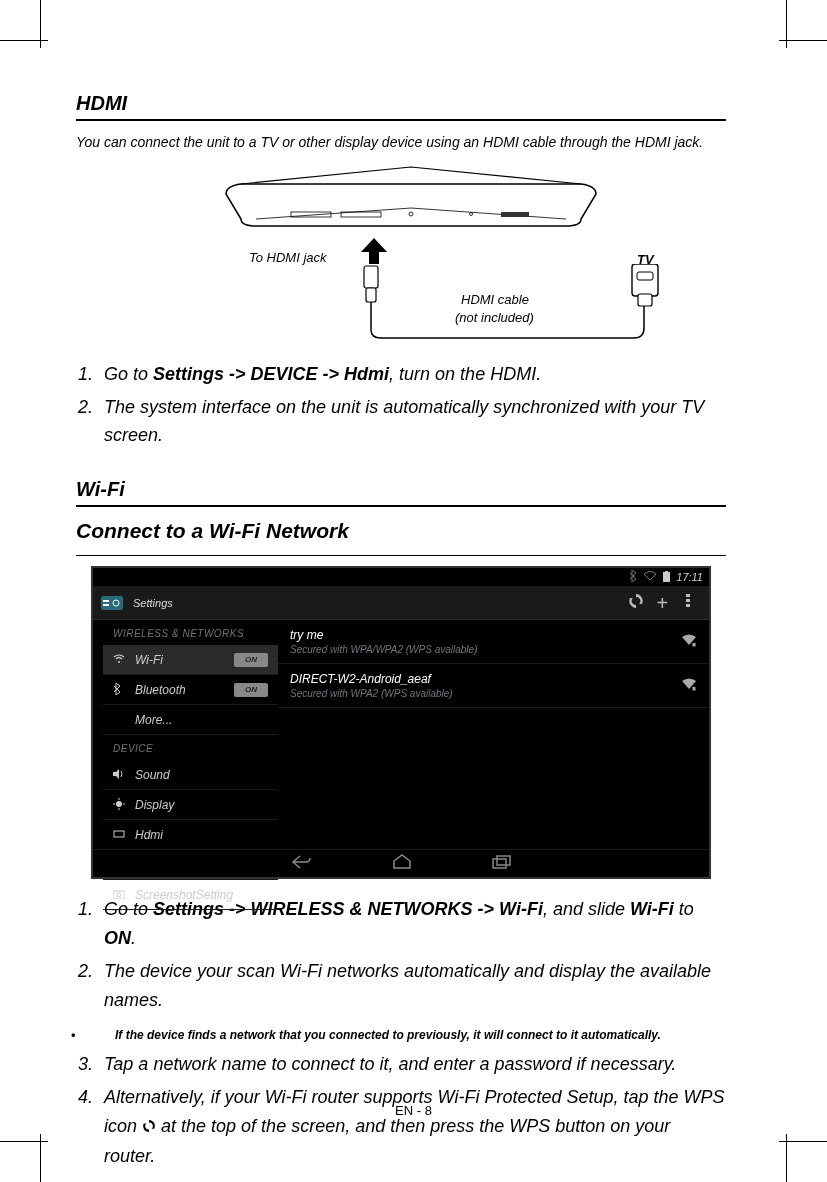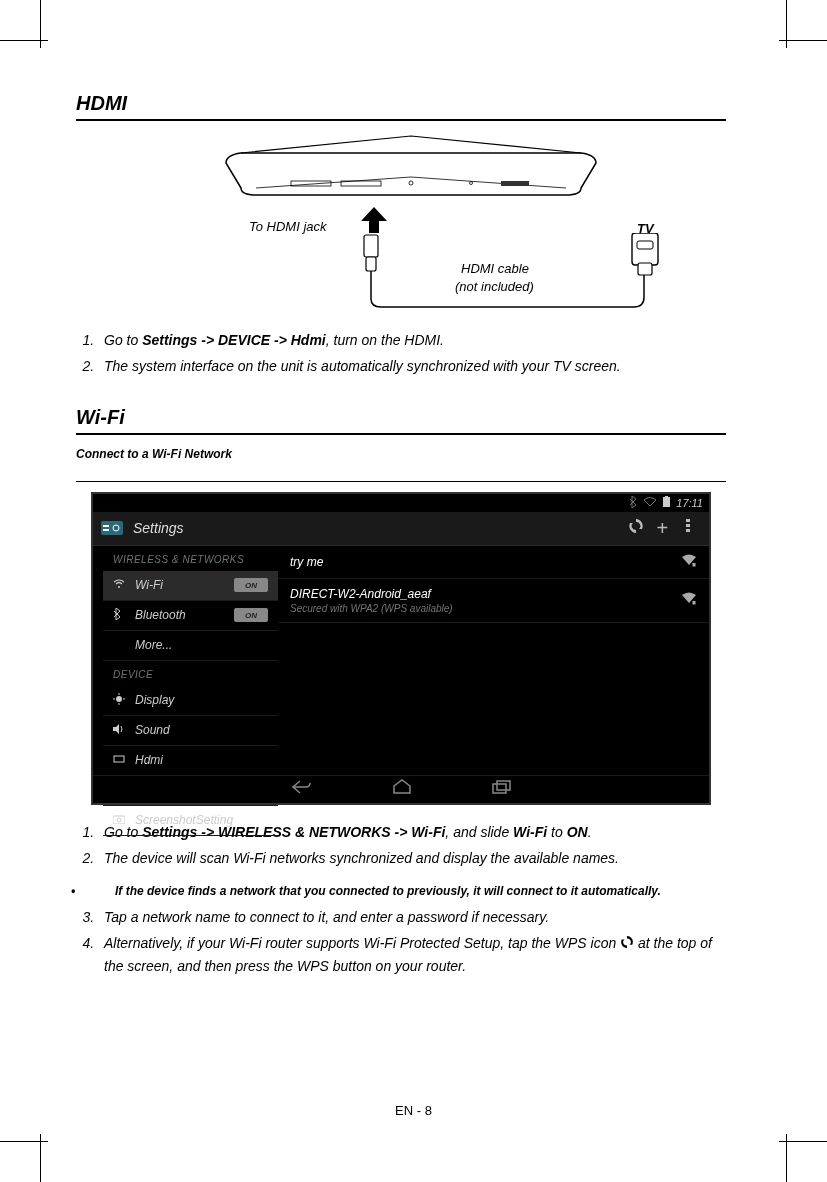--- a/index.html
+++ b/index.html
@@ -17,41 +17,41 @@
   .crop-tr-v { position:absolute; right:40px; top:0; width:1px; height:48px; background:#000; }
   .crop-tr-h { position:absolute; right:0; top:40px; width:48px; height:1px; background:#000; }
   .crop-bl-v { position:absolute; left:40px; bottom:0; width:1px; height:48px; background:#000; }
   .crop-bl-h { position:absolute; left:0; bottom:40px; width:48px; height:1px; background:#000; }
   .crop-br-v { position:absolute; right:40px; bottom:0; width:1px; height:48px; background:#000; }
   .crop-br-h { position:absolute; right:0; bottom:40px; width:48px; height:1px; background:#000; }
 
   .page { position:absolute; left:76px; top:92px; width:650px;font-style:italic; }
 
   h2.section { font-size:20px; font-weight:bold; border-bottom:2px solid #000; padding-bottom:4px; margin-bottom:12px; }
-  h3.subsection { font-size:12px; font-weight:bold; border-bottom:1px solid #000; padding-bottom:20px; margin-bottom:10px; }
+  h3.subsection { font-size:21px; font-weight:bold; border-bottom:1px solid #000; padding-bottom:12px; margin-bottom:10px; }
   p.body { font-size:14px; line-height:1.35; margin-bottom:12px; }
 
   .diagram { position:relative; width:520px; height:180px; margin:0 auto 16px auto; }
   .tablet-body { position:absolute; left:80px; top:0; width:380px; height:70px; }
   .fig-label { font-size:13px; position:absolute; }
 
-  ol.steps { font-size:14px; line-height:1.6; padding-left:22px; margin-bottom:28px; }
+  ol.steps { font-size:18px; line-height:1.6; padding-left:22px; margin-bottom:28px; }
   ol.steps li { padding-left:6px; margin-bottom:4px; }
   ul.bullet { list-style:none; font-size:12px; line-height:1.5; margin-bottom:6px;padding-left:39px; }
   ul.bullet li::before { content:"•"; display:inline-block; width:22px; }
   ul.bullet li { padding-left:0; margin-left:-22px; padding-left:22px; text-indent:-22px; }
 
   .bold { font-weight:bold; }
 
   
   .shot { width:620px; height:313px; border:2px solid #333; margin:0 auto 16px auto; background:#ef4444; position:relative; font-family: Arial, sans-serif; }
   .shot-status { height:18px; background:#000; color:#9aa0a6; font-size:11px; display:flex; justify-content:flex-end; align-items:center; padding:0 6px; gap:6px; }
   .shot-actionbar { height:34px; background:#1a1a1a; display:flex; align-items:center; padding:0 8px; border-bottom:1px solid #2a2a2a; }
   .shot-actionbar .settings-icon { width:22px; height:18px; margin-right:10px; display:flex; align-items:center; }
-  .shot-actionbar .title { color:#ddd; font-size:14px; flex:1; }
+  .shot-actionbar .title { color:#ddd; font-size:11px; flex:1; }
   .shot-actionbar .act-icon { color:#bbb; width:26px; text-align:center; font-size:16px; }
   .shot-body { display:flex; height:calc(100% - 18px - 34px - 28px); }
   .shot-left { width:185px; background:#000; font-size:12px; color:#ccc;padding-left:10px; }
   .shot-left .cat { color:#6e7578; font-size:10px; padding:8px 10px 6px 10px; letter-spacing:0.5px; }
   .shot-left .row { height:30px; display:flex; align-items:center; padding:0 10px; border-bottom:1px solid #1a1a1a; gap:8px; }
   .shot-left .row.sel { background:#2b2b2b; }
   .shot-left .row .ic { width:14px; color:#aaa; font-size:11px; }
   .shot-left .toggle { margin-left:auto; width:34px; height:14px; background:#888; color:#222; font-size:8px; display:flex; align-items:center; justify-content:center; border-radius:2px; font-weight:bold; }
   .shot-right { flex:1; background:#000; }
   .shot-right .netrow { padding:8px 12px; border-bottom:1px solid #1a1a1a; display:flex; align-items:center; }
@@ -73,20 +73,21 @@
 <div class="crop-tr-v"></div>
 <div class="crop-tr-h"></div>
 <div class="crop-bl-v"></div>
 <div class="crop-bl-h"></div>
 <div class="crop-br-v"></div>
 <div class="crop-br-h"></div>
 
 <div class="page">
 
   <h2 class="section">HDMI</h2>
+  <p class="body">You can connect the unit to a TV or other display device using an HDMI cable through the HDMI jack.</p>
 
   <div class="diagram">
     <svg class="tablet-body" viewBox="0 0 380 70">
       <path d="M20 55 L5 30 Q5 22 20 20 L360 20 Q375 22 375 30 L360 55 Q360 62 345 62 L35 62 Q20 62 20 55 Z" fill="#fff" stroke="#000" stroke-width="1.5"></path>
       <path d="M20 20 L190 3 L360 20" fill="none" stroke="#000" stroke-width="1.2"></path>
       <path d="M35 55 L190 44 L345 55" fill="none" stroke="#000" stroke-width="0.8"></path>
       <rect x="70" y="48" width="40" height="5" fill="none" stroke="#000" stroke-width="0.8"></rect>
       <rect x="120" y="48" width="40" height="5" fill="none" stroke="#000" stroke-width="0.8"></rect>
       <circle cx="190" cy="50" r="2" fill="none" stroke="#000" stroke-width="0.8"></circle>
       <circle cx="250" cy="50" r="1.5" fill="none" stroke="#000" stroke-width="0.8"></circle>
@@ -181,40 +182,40 @@
               </svg></span>
           <span>Bluetooth</span>
           <span class="toggle">ON</span>
         </div>
         <div class="row">
           <span class="ic"></span>
           <span>More...</span>
         </div>
         <div class="cat">DEVICE</div>
         <div class="row">
+          <span class="ic"><svg width="12" height="10" viewBox="0 0 12 10">
+                <polygon points="0,3 3,3 6,0 6,10 3,7 0,7" fill="#ccc"></polygon>
+                <path d="M8 2 Q10 5 8 8" stroke="#ccc" fill="none"></path>
+              </svg></span>
+          <span>Sound</span>
+        </div>
+        <div class="row">
           <span class="ic"><svg width="12" height="12" viewBox="0 0 12 12">
                 <circle cx="6" cy="6" r="3" fill="#ccc"></circle>
                 <g stroke="#ccc" stroke-width="1">
                   <line x1="6" y1="0" x2="6" y2="2"></line>
                   <line x1="6" y1="10" x2="6" y2="12"></line>
                   <line x1="0" y1="6" x2="2" y2="6"></line>
                   <line x1="10" y1="6" x2="12" y2="6"></line>
                 </g>
               </svg></span>
           <span>Display</span>
         </div>
         <div class="row">
           <span class="ic"><svg width="12" height="10" viewBox="0 0 12 10">
-                <polygon points="0,3 3,3 6,0 6,10 3,7 0,7" fill="#ccc"></polygon>
-                <path d="M8 2 Q10 5 8 8" stroke="#ccc" fill="none"></path>
-              </svg></span>
-          <span>Sound</span>
-        </div>
-        <div class="row">
-          <span class="ic"><svg width="12" height="10" viewBox="0 0 12 10">
                 <rect x="1" y="2" width="10" height="6" fill="none" stroke="#ccc"></rect>
               </svg></span>
           <span>Hdmi</span>
         </div>
         <div class="row">
           <span class="ic"><svg width="12" height="10" viewBox="0 0 12 10">
                 <rect x="1" y="1" width="10" height="3" fill="#ccc"></rect>
                 <rect x="1" y="6" width="10" height="3" fill="#ccc"></rect>
               </svg></span>
           <span>Storage</span>
@@ -224,20 +225,21 @@
                 <rect x="0" y="2" width="12" height="8" rx="1" fill="none" stroke="#ccc"></rect>
                 <circle cx="6" cy="6" r="2" fill="none" stroke="#ccc"></circle>
               </svg></span>
           <span>ScreenshotSetting</span>
         </div>
       </div>
       <div class="shot-right">
         <div class="netrow">
           <div class="meta">
             <div class="name">try me</div>
+            <div class="sub">Secured with WPA/WPA2 (WPS available)</div>
           </div>
           <span class="wifi-ic"><svg width="16" height="13" viewBox="0 0 16 13">
                 <path d="M1 3 Q8 -2 15 3 L8 11 Z" fill="#aaa"></path>
                 <rect x="11" y="8" width="4" height="5" fill="#000"></rect>
                 <rect x="11.5" y="9" width="3" height="3.5" fill="#aaa"></rect>
               </svg></span>
         </div>
         <div class="netrow">
           <div class="meta">
             <div class="name">DIRECT-W2-Android_aeaf</div>
@@ -262,21 +264,21 @@
             <rect x="1" y="4" width="13" height="9" stroke="#888" stroke-width="1.5" fill="none"></rect>
             <rect x="5" y="1" width="13" height="9" stroke="#888" stroke-width="1.5" fill="none"></rect>
           </svg></span>
     </div>
   </div>
 
   <ol class="steps" style="margin-bottom:12px;">
     <li>
       <span>Go to </span><span class="bold">Settings -&gt; WIRELESS &amp; NETWORKS -&gt; Wi-Fi</span><span>, and slide </span><span class="bold">Wi-Fi</span><span> to </span><span class="bold">ON</span><span>.</span>
     </li>
-    <li>The device will scan Wi-Fi networks synchronized and display the available names.</li>
+    <li>The device your scan Wi-Fi networks automatically and display the available names.</li>
   </ol>
   <ul class="bullet">
     <li class="bold" style="padding-left:22px;">If the device finds a network that you connected to previously, it will connect to it automatically.</li>
   </ul>
   <ol class="steps" start="3">
     <li>Tap a network name to connect to it, and enter a password if necessary.</li>
     <li>
       <span>Alternatively, if your Wi-Fi router supports Wi-Fi Protected Setup, tap the WPS icon </span><span class="wps-inline-icon"><svg width="14" height="14" viewBox="0 0 16 16">
             <path d="M8 1 A7 7 0 0 1 14 11 L11 11 A4 4 0 0 0 8 4 Z M8 15 A7 7 0 0 1 2 5 L5 5 A4 4 0 0 0 8 12 Z" fill="#000"></path>
           </svg></span>

